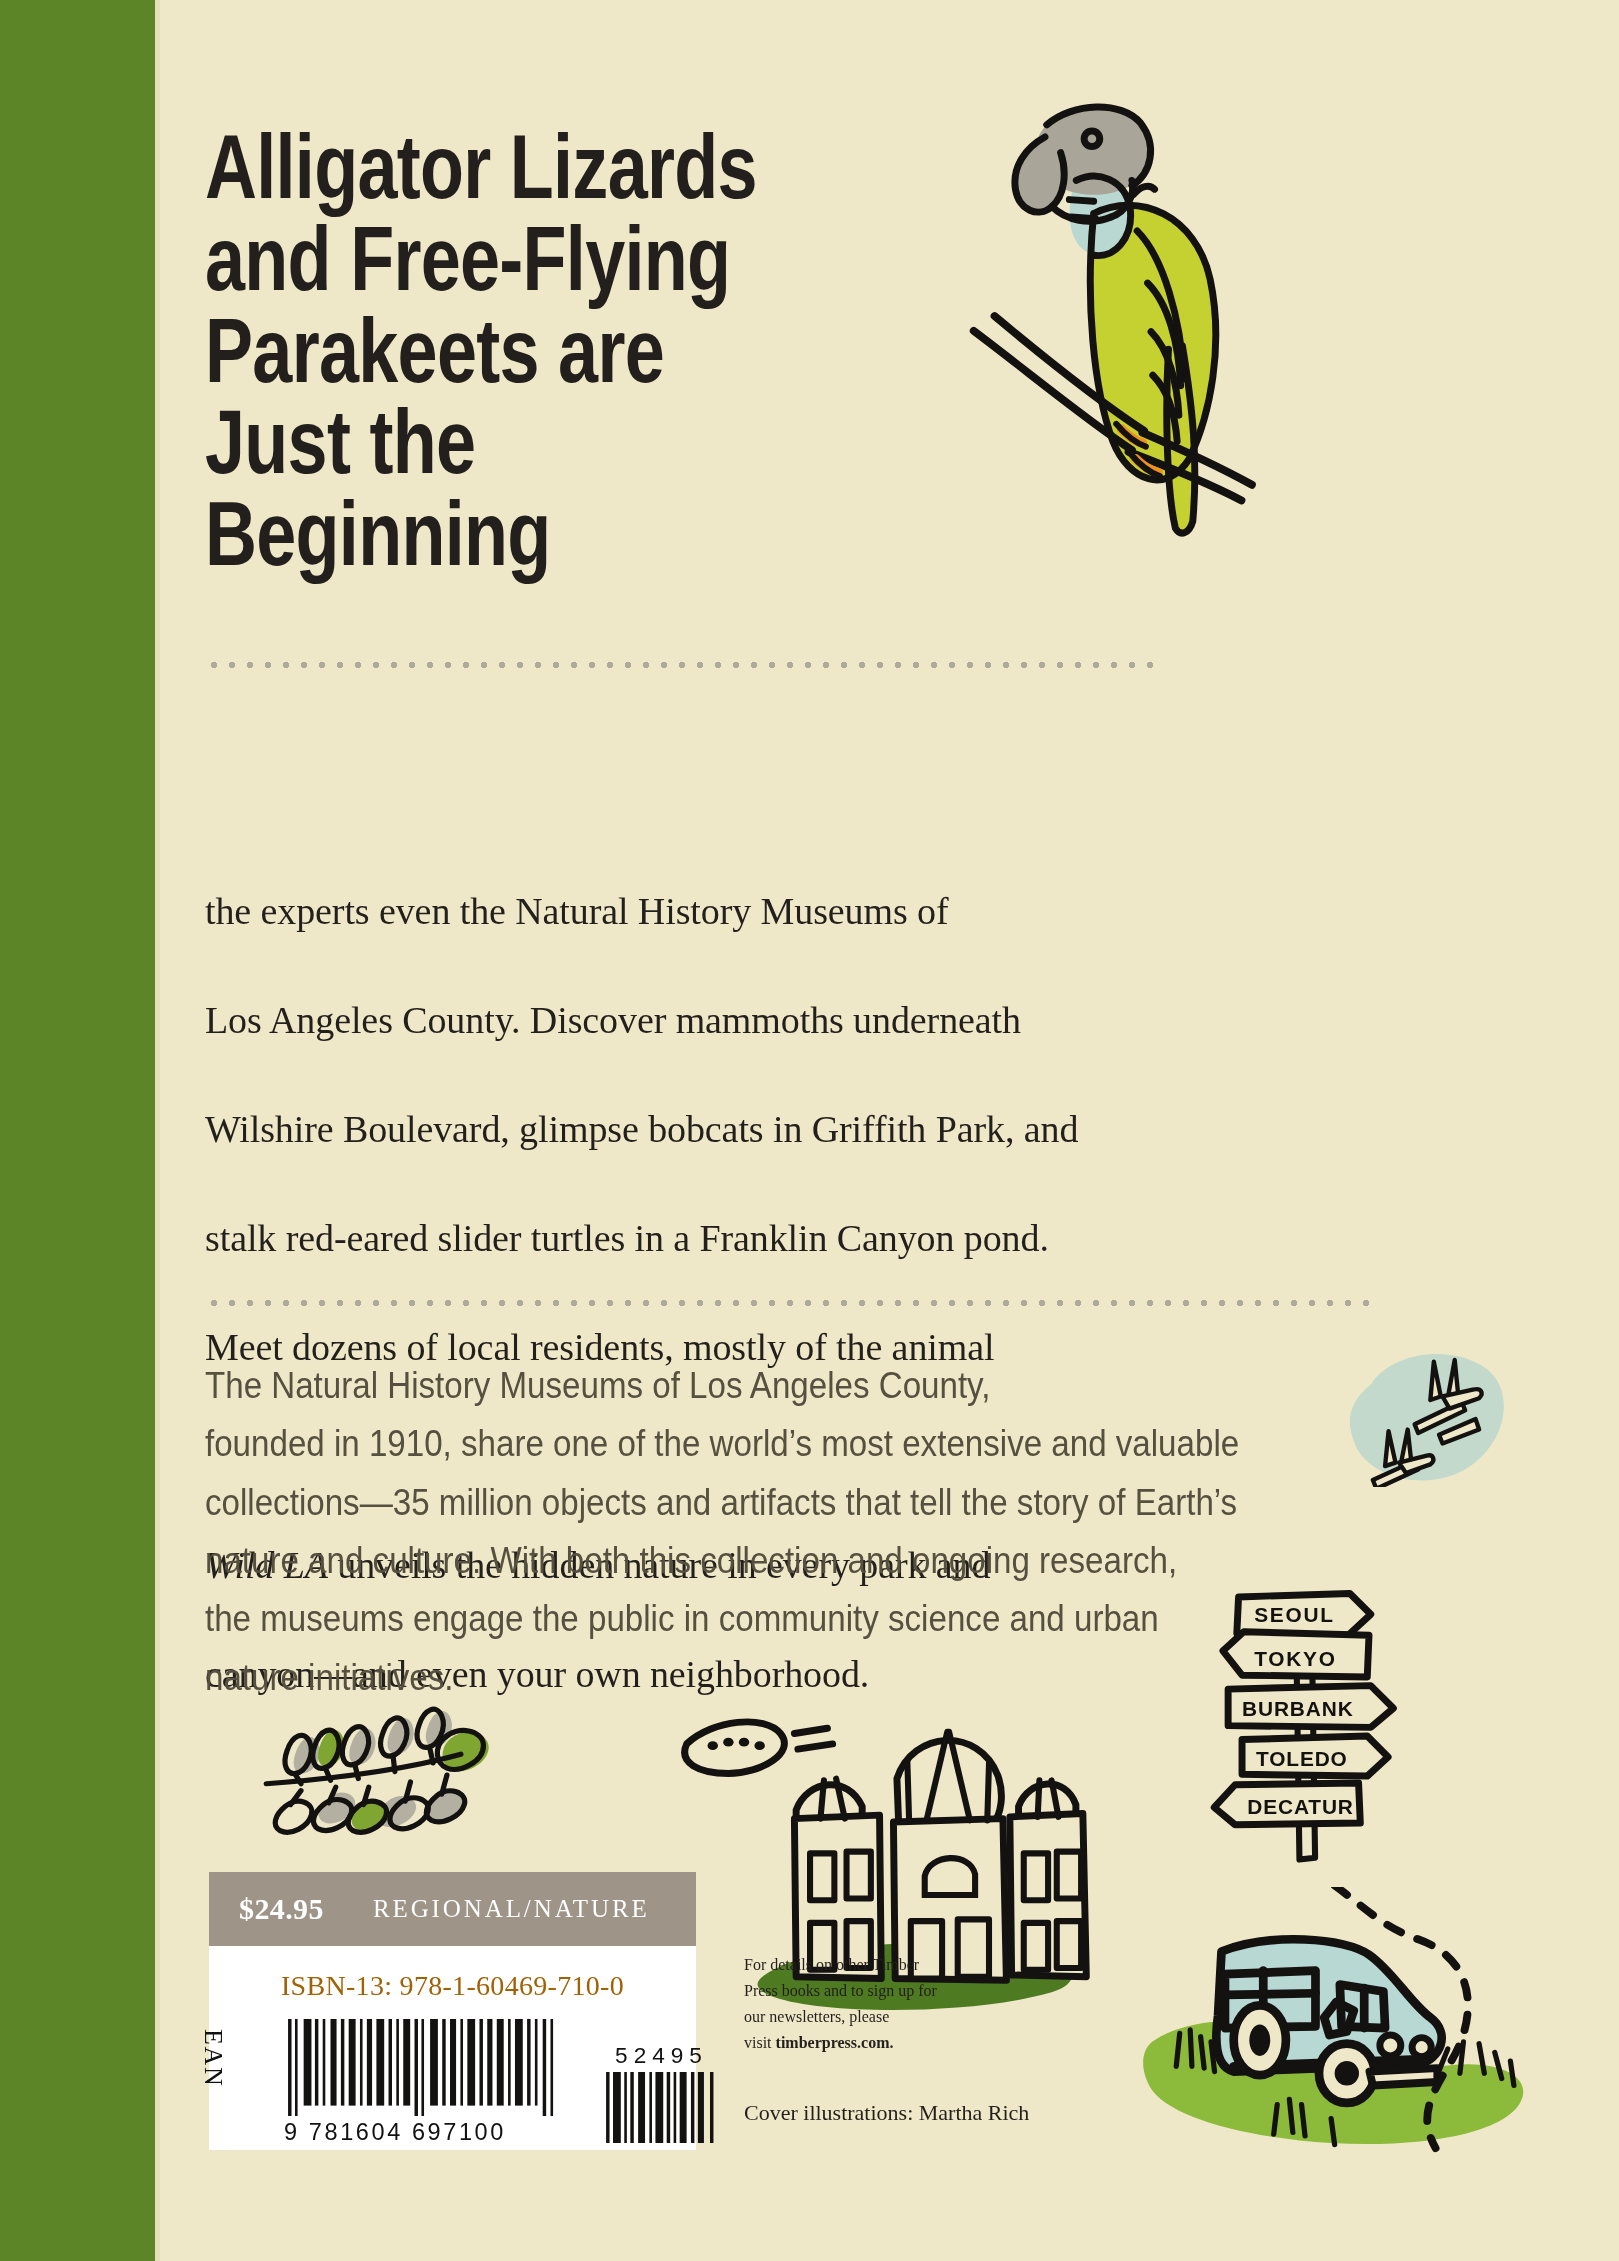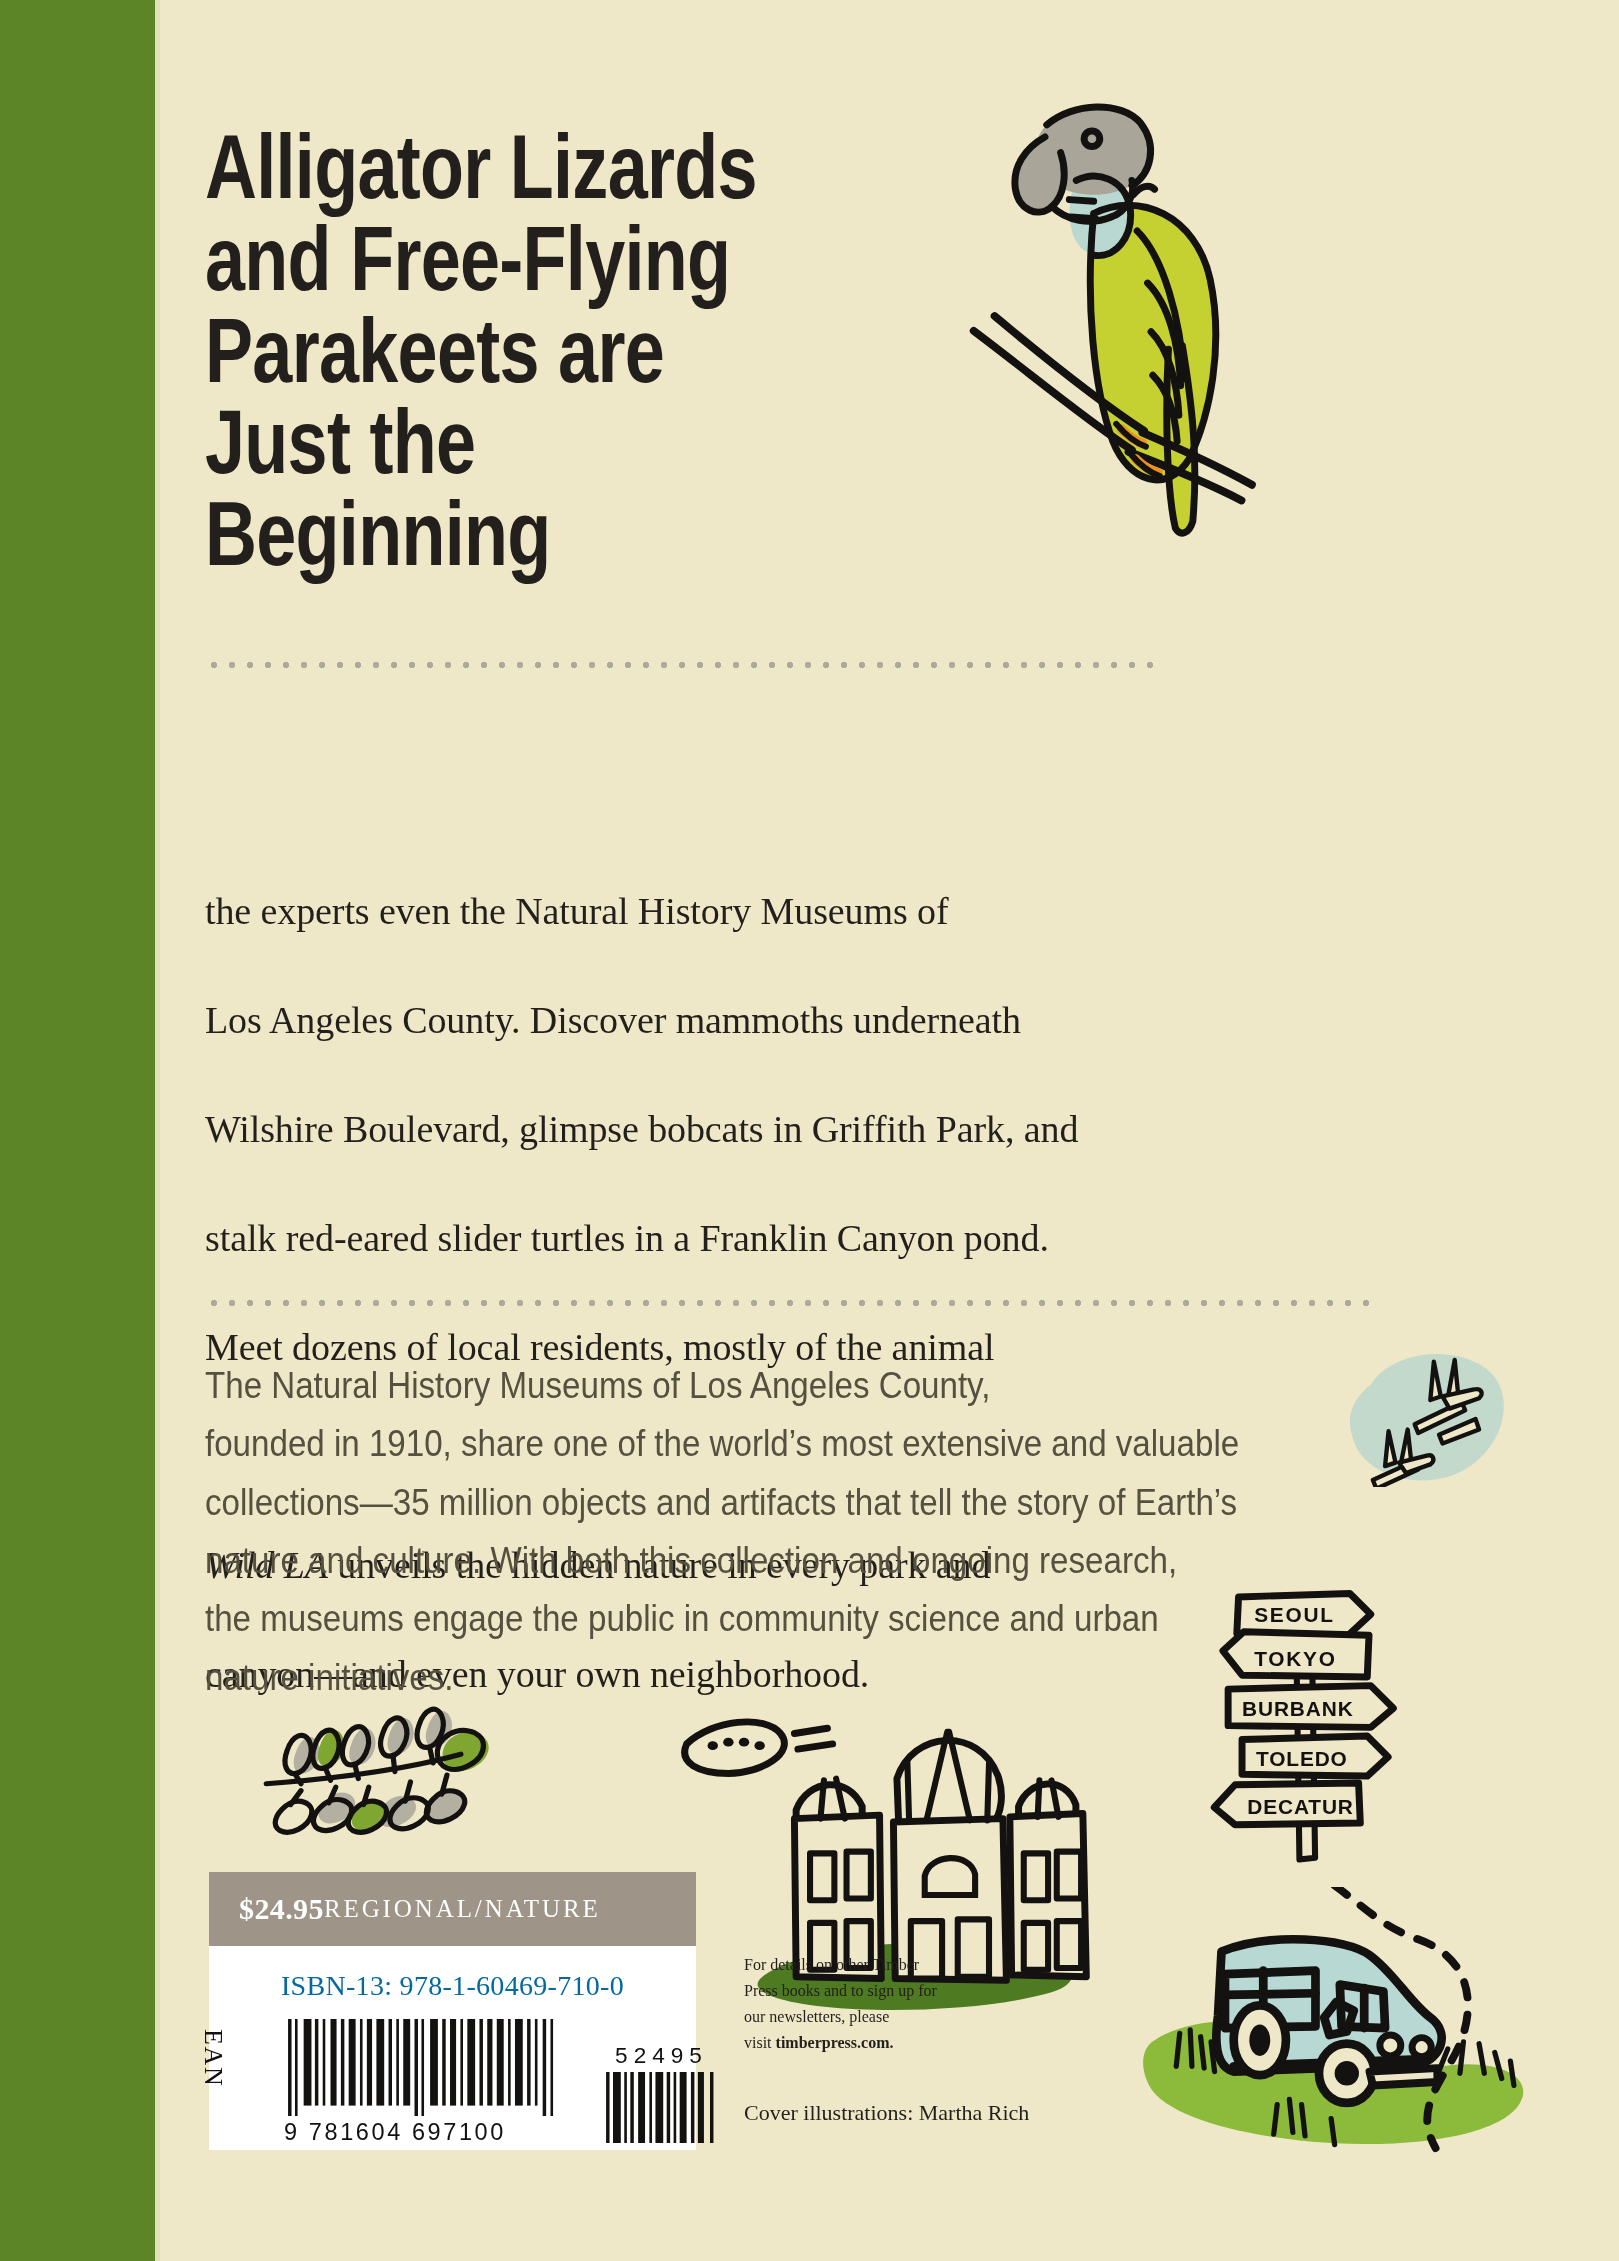--- a/index.html
+++ b/index.html
@@ -107,33 +107,34 @@
     font-weight: bold;
     font-size: 30px;
     color: #ffffff;
     letter-spacing: 0.4px;
   }
   .price-bar .category {
     font-family: "Liberation Serif", serif;
     font-size: 25px;
     color: #ffffff;
     letter-spacing: 2.9px;
+    margin-left: 49px;
   }
   .barcode-panel {
     background: #ffffff;
     padding: 24px 0 19px 0;
     box-sizing: border-box;
     height: 204px;
     position: relative;
   }
   .isbn-text {
     text-align: center;
     font-family: "Liberation Serif", serif;
     font-size: 28px;
-    color: #0369a1;
+    color: #a16207;
     letter-spacing: 0.3px;
   }
   .ean-label {
     position: absolute;
     left: 19px;
     top: 83px;
     font-family: "Liberation Serif", serif;
     font-size: 26px;
     letter-spacing: 1.7px;
     color: #111;

